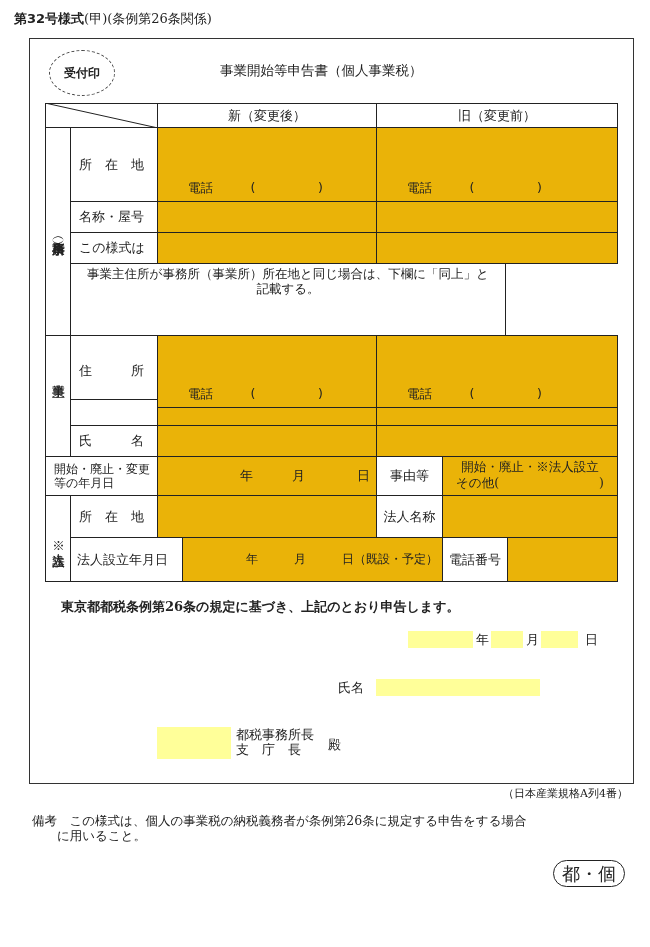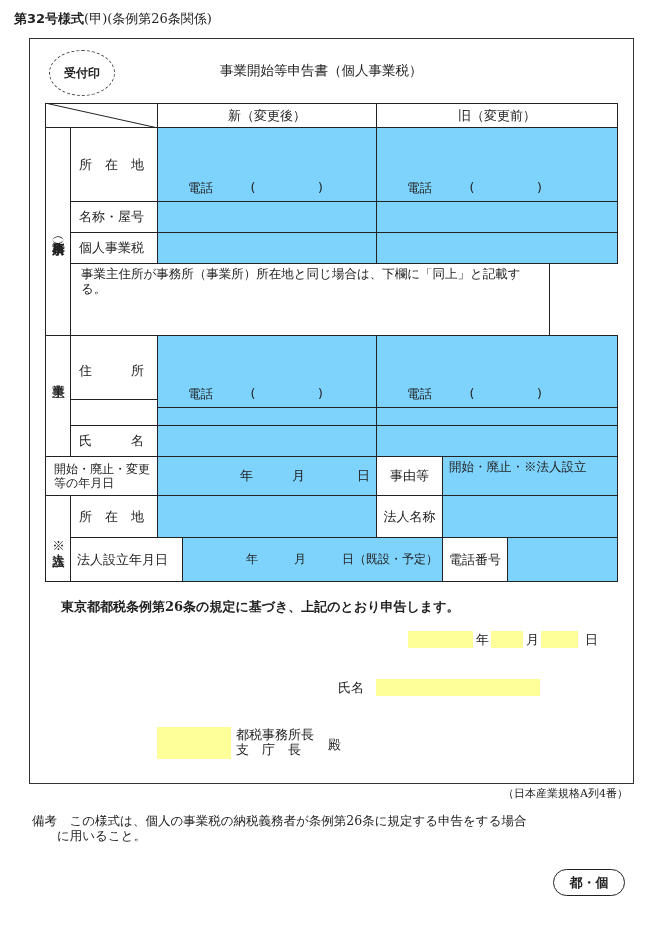--- a/index.html
+++ b/index.html
@@ -4,29 +4,29 @@
 <style>
   * { box-sizing: border-box; margin: 0; padding: 0; }
   body { width: 650px; height: 947px; background: #fff; position: relative; font-family: "DejaVu Serif", "Liberation Serif", serif; color: #222; font-size: 13px; overflow: hidden; }
   .abs { position: absolute; }
   .form-code { left: 14px; top: 10px; font-size: 13px; white-space: nowrap; }
   .form-code b { font-family: "DejaVu Sans", sans-serif; font-weight: bold; }
   .outer { left: 29px; top: 38px; width: 605px; height: 746px; border: 1.5px solid #333; }
   .stamp { left: 49px; top: 50px; width: 66px; height: 46px; border: 1.5px dashed #444; border-radius: 50%; display: flex; align-items: center; justify-content: center; font-family: "DejaVu Sans", sans-serif; font-weight: bold; font-size: 12px; }
   .title { left: 220px; top: 62px; font-size: 13.5px; }
   .cell { position: absolute; border: 1px solid #222; background: #fff; }
-  .y { background: #7dd3fc; }
+  .y { background: #eab308; }
   .lbl { display: flex; align-items: center; font-size: 13px; }
   .vert { writing-mode: vertical-rl; text-orientation: upright; font-size: 13px; display: flex; align-items: center; justify-content: center; letter-spacing: 0; }
   .phone { position: absolute; bottom: 4px; left: 30px; font-size: 12.5px; white-space: pre; font-family: "DejaVu Sans", sans-serif; }
   .hfield { position: absolute; background: #ffff99; }
   .note { padding: 2px 10px; font-size: 12.5px; line-height: 15px; }
   .foot-code { right: 22px; top: 786px; font-size: 11px; }
   .remark { left: 32px; top: 813px; font-size: 12.5px; line-height: 15px; width: 580px; }
-  .badge { left: 553px; top: 860px; width: 72px; height: 27px; border: 1.5px solid #222; border-radius: 14px; display: flex; align-items: center; justify-content: center; font-family: "DejaVu Sans", sans-serif; font-weight: bold; font-size: 13px; margin-top: 9px; }
+  .badge { left: 553px; top: 860px; width: 72px; height: 27px; border: 1.5px solid #222; border-radius: 14px; display: flex; align-items: center; justify-content: center; font-family: "DejaVu Sans", sans-serif; font-weight: normal; font-size: 18px; }
 </style>
 </head>
 <body>
 
 <div class="abs form-code"><b>第32号様式</b><span>(甲)(条例第26条関係)</span></div>
 
 <div class="abs outer"></div>
 <div class="abs stamp">受付印</div>
 <div class="abs title">事業開始等申告書（個人事業税）</div>
 
@@ -44,25 +44,25 @@
     <span class="phone">電話　　　(　　　　　)</span>
   </div>
 <div class="cell y" style="left:376px;top:127px;width:242px;height:75px;">
     <span class="phone">電話　　　(　　　　　)</span>
   </div>
 
 <div class="cell lbl" style="left:70px;top:201px;width:88px;height:32px;padding-left:8px;">名称・屋号</div>
 <div class="cell y" style="left:157px;top:201px;width:220px;height:32px;"></div>
 <div class="cell y" style="left:376px;top:201px;width:242px;height:32px;"></div>
 
-<div class="cell lbl" style="left:70px;top:232px;width:88px;height:32px;padding-left:8px;">個人事業税</div>
+<div class="cell lbl" style="left:70px;top:232px;width:88px;height:32px;padding-left:8px;">この様式は</div>
 <div class="cell y" style="left:157px;top:232px;width:220px;height:32px;"></div>
 <div class="cell y" style="left:376px;top:232px;width:242px;height:32px;"></div>
 
-<div class="cell note" style="left:70px;top:263px;width:480px;height:73px;">
+<div class="cell note" style="left:70px;top:263px;width:436px;height:73px;text-align:center;">
   <div>事業主住所が事務所（事業所）所在地と同じ場合は、下欄に「同上」と記載する。</div>
 </div>
 
 <div class="cell vert" style="left:45px;top:335px;width:26px;height:122px;justify-content:flex-start;padding-top:38px;">事業主</div>
 <div class="cell lbl" style="left:70px;top:335px;width:88px;height:65px;padding:0 8px;align-items:flex-start;padding-top:26px;">住　　　所</div>
 <div class="cell y" style="left:157px;top:335px;width:220px;height:73px;">
     <span class="phone">電話　　　(　　　　　)</span>
   </div>
 <div class="cell y" style="left:376px;top:335px;width:242px;height:73px;">
     <span class="phone">電話　　　(　　　　　)</span>
@@ -72,22 +72,23 @@
 <div class="cell y" style="left:157px;top:407px;width:220px;height:19px;"></div>
 <div class="cell y" style="left:376px;top:407px;width:242px;height:19px;"></div>
 
 <div class="cell lbl" style="left:70px;top:425px;width:88px;height:32px;padding-left:8px;">氏　　　名</div>
 <div class="cell y" style="left:157px;top:425px;width:220px;height:32px;"></div>
 <div class="cell y" style="left:376px;top:425px;width:242px;height:32px;"></div>
 
 <div class="cell lbl" style="left:45px;top:456px;width:117px;height:40px;padding:0 8px;font-size:12px;line-height:14px;">開始・廃止・変更等の年月日</div>
 <div class="cell y lbl" style="left:157px;top:456px;width:220px;height:40px;justify-content:flex-end;padding-right:6px;white-space:pre;">年　　　月　　　　日</div>
 <div class="cell lbl" style="left:376px;top:456px;width:67px;height:40px;justify-content:center;">事由等</div>
-<div class="cell y" style="left:442px;top:456px;width:176px;height:40px;padding:2px 6px;font-size:12.5px;line-height:16px;">
+<div class="cell y" style="left:442px;top:456px;width:176px;height:40px;padding:2px 6px;font-size:12.5px;line-height:16px;text-align:center;">
   <div>開始・廃止・※法人設立</div>
+  <div style="white-space:pre">その他(　　　　　　　　)</div>
 </div>
 
 <div class="cell vert" style="left:45px;top:495px;width:26px;height:87px;font-size:12.5px;">※法人設立</div>
 <div class="cell lbl" style="left:70px;top:495px;width:88px;height:43px;padding-left:8px;">所　在　地</div>
 <div class="cell y" style="left:157px;top:495px;width:220px;height:43px;"></div>
 <div class="cell lbl" style="left:376px;top:495px;width:67px;height:43px;justify-content:center;">法人名称</div>
 <div class="cell y" style="left:442px;top:495px;width:176px;height:43px;"></div>
 
 <div class="cell lbl" style="left:70px;top:537px;width:113px;height:45px;padding-left:6px;white-space:nowrap;">法人設立年月日</div>
 <div class="cell y lbl" style="left:182px;top:537px;width:261px;height:45px;justify-content:flex-end;padding-right:4px;white-space:pre;font-size:12px;">年　　　月　　　日（既設・予定）</div>

